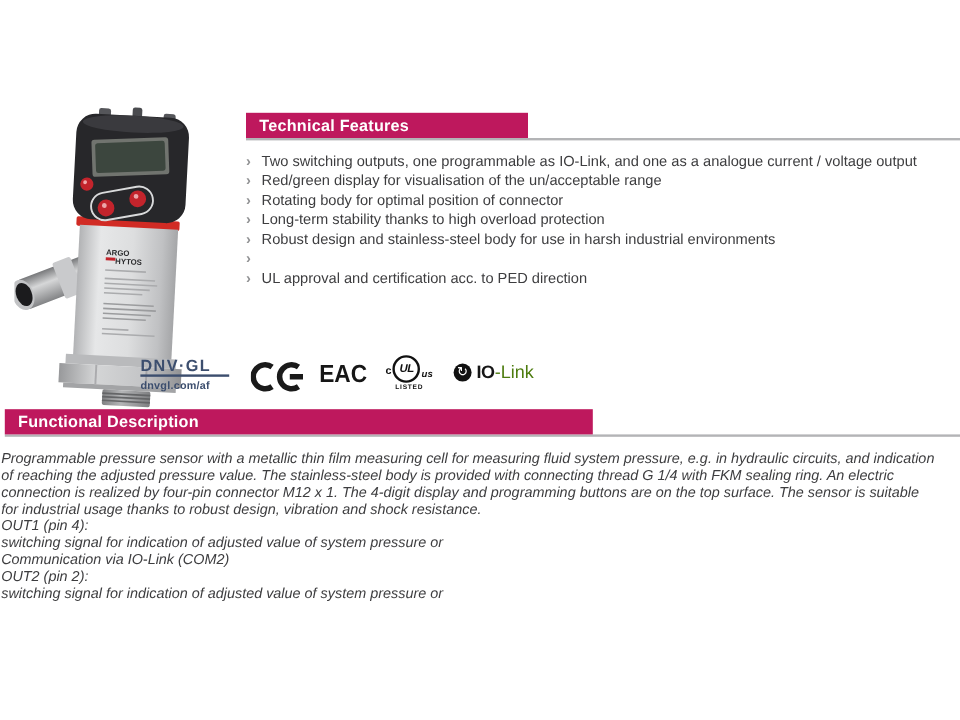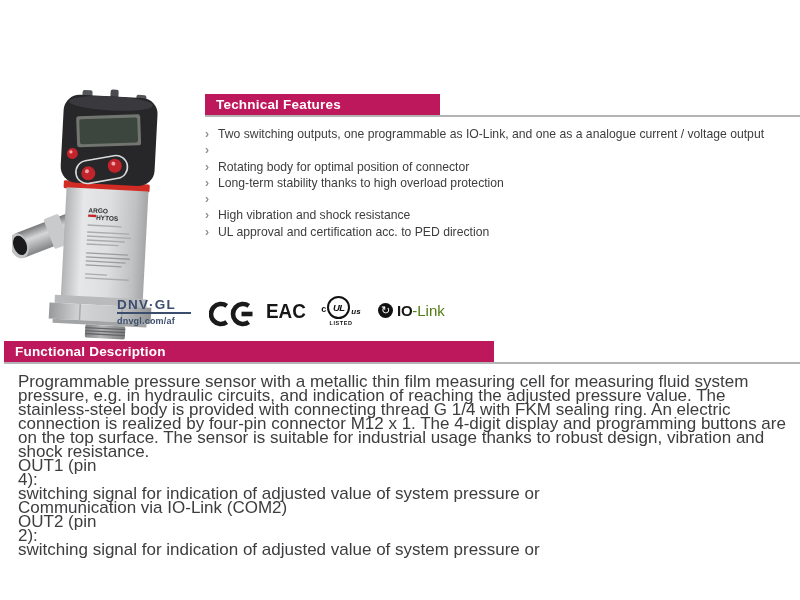--- a/index.html
+++ b/index.html
@@ -45,21 +45,21 @@
   .ul-suffix{font-size:8px;font-weight:bold;margin-left:1px;margin-top:8px;font-style:italic;}
   .ul-caption{font-size:5.5px;font-weight:bold;letter-spacing:.6px;margin-top:1px;}
   .iolink{margin-top:7px;display:flex;align-items:center;}
   .io-circle{width:15px;height:15px;border-radius:50%;background:#111;color:#fff;
              display:flex;align-items:center;justify-content:center;font-size:11px;
              margin-right:4px;line-height:1;}
   .io-bold{font-size:15px;font-weight:900;color:#161616;letter-spacing:-.3px;}
   .io-rest{font-size:15px;font-weight:500;color:#4d7c0f;}
 
   
-  #fd-body{left:18px;top:375px;width:782px;font-size:17px;line-height:14px;color:#3d3d3f;}
+  #fd-body{left:1px;top:375px;width:782px;font-size:12px;line-height:14px;color:#3d3d3f;font-style:italic;}
   #fd-body p{margin:0;}
   .out-row{display:flex;flex-direction:column;}
   .out-label{width:79px;flex:none;}
   .out-lines{flex:1;}
 </style>
 </head>
 <body>
 
 <div class="abs" style="left:12px;top:88px;width:170px;height:252px;">
   <svg width="170" height="252" viewBox="0 0 170 252">
@@ -160,35 +160,36 @@
   </div>
 </div>
 
 <ul id="tf-list" class="abs">
   <li>
       <span class="chev">›</span>
       <span>Two switching outputs, one programmable as IO-Link, and one as a analogue current / voltage output</span>
     </li>
   <li>
       <span class="chev">›</span>
+      <span>Red/green display for visualisation of the un/acceptable range</span>
     </li>
   <li>
       <span class="chev">›</span>
       <span>Rotating body for optimal position of connector</span>
     </li>
   <li>
       <span class="chev">›</span>
       <span>Long-term stability thanks to high overload protection</span>
     </li>
   <li>
       <span class="chev">›</span>
-    </li>
-  <li>
-      <span class="chev">›</span>
-      <span>High vibration and shock resistance</span>
+      <span>Robust design and stainless-steel body for use in harsh industrial environments</span>
+    </li>
+  <li>
+      <span class="chev">›</span>
     </li>
   <li>
       <span class="chev">›</span>
       <span>UL approval and certification acc. to PED direction</span>
     </li>
 </ul>
 
 <div id="cert-row" class="abs">
   <div class="dnv">
     <div class="dnv-name">DNV·GL</div>

